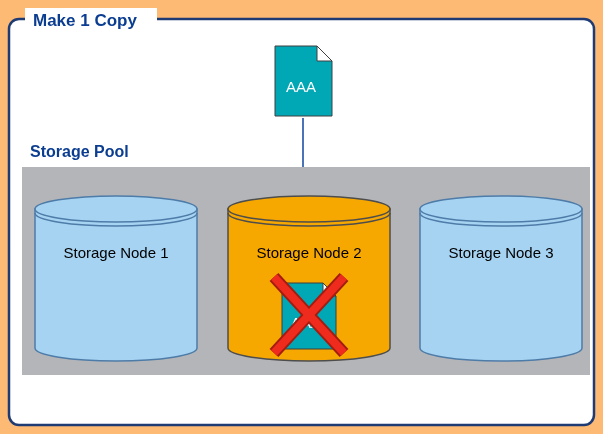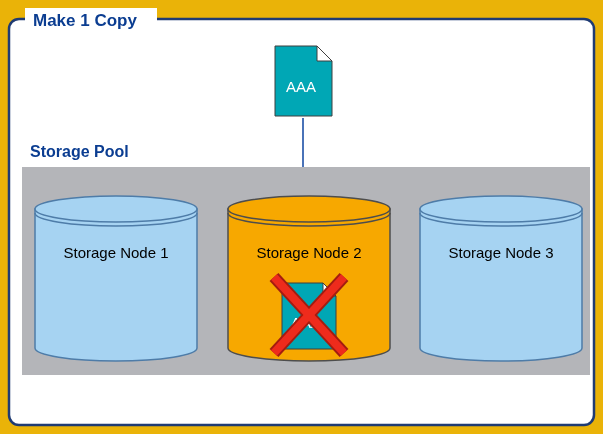--- a/index.html
+++ b/index.html
@@ -5,21 +5,21 @@
   html, body {
     margin: 0;
     padding: 0;
     background: #ffffff;
     font-family: "Liberation Sans", sans-serif;
   }
   .stage {
     position: relative;
     width: 603px;
     height: 434px;
-    background: #eab308;
+    background: #fdba74;
     overflow: hidden;
   }
   svg { display: block; }
   .title {
     font-family: "Liberation Sans", sans-serif;
     font-size: 17px;
     font-weight: bold;
   }
   .pool-label {
     font-family: "Liberation Sans", sans-serif;

